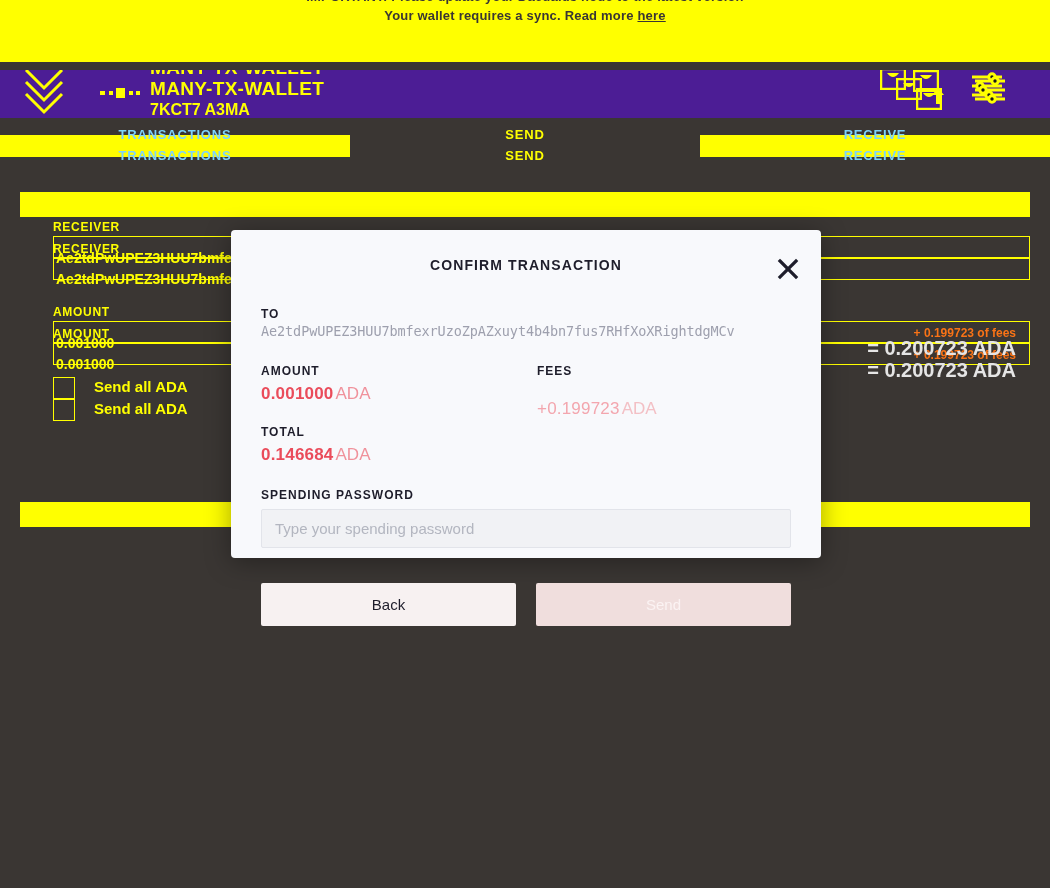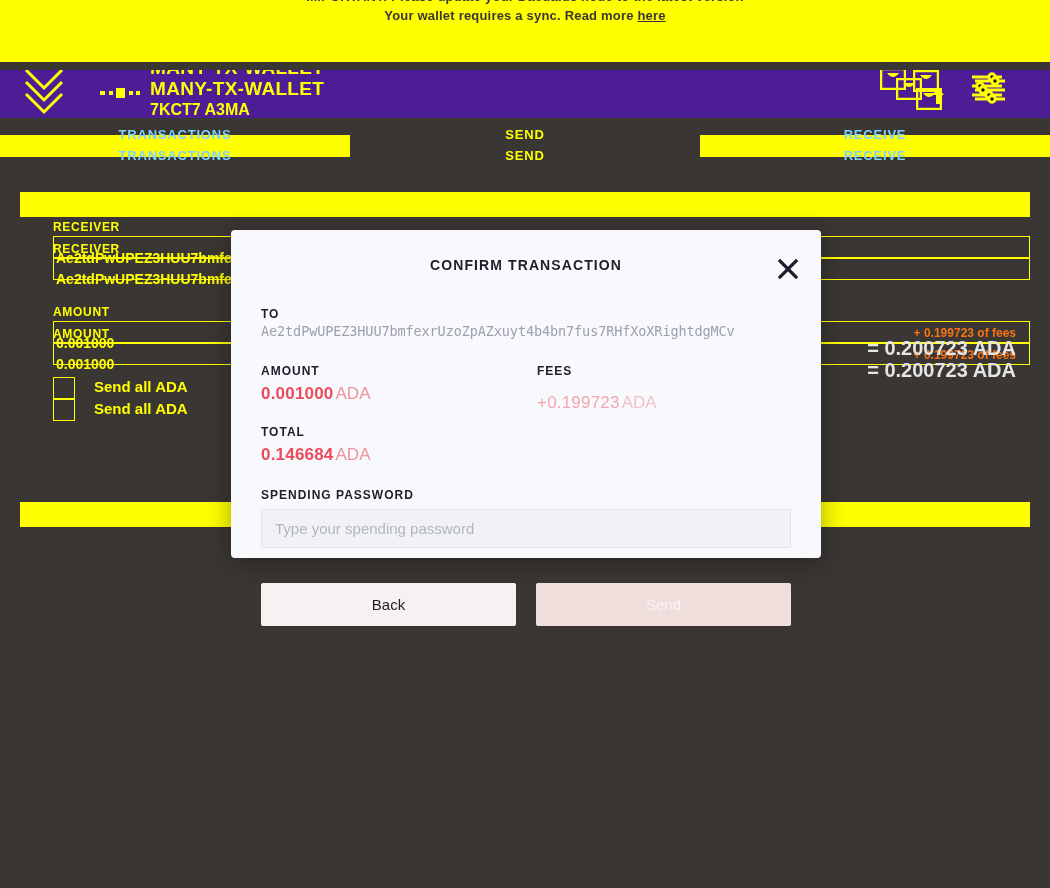--- a/index.html
+++ b/index.html
@@ -346,21 +346,21 @@
     position: absolute;
     font-size: 17px;
     white-space: nowrap;
   }
   .m-amt .num { font-weight: 700; color: #ea4c5b; letter-spacing: .2px; }
   .m-amt .cur { font-weight: 400; color: #f0929c; margin-left: 2px; }
   .m-amt.fees .num { font-weight: 400; color: #f3a6ae; }
   .m-amt.fees .cur { color: #f3c0c5; }
 
   .m-amount-value { left: 30px;  top: 154px; }
-  .m-fees-value   { left: 306px; top: 163px; }
+  .m-fees-value   { left: 306px; top: 169px; }
   .m-total-value  { left: 30px;  top: 215px; }
 
   .m-pw-label { left: 30px; top: 258px; }
 
   .m-pw-input {
     position: absolute;
     left: 30px; top: 279px;
     width: 530px; height: 39px;
     background: #f1f2f5;
     border: 1px solid #e2e4ea;

